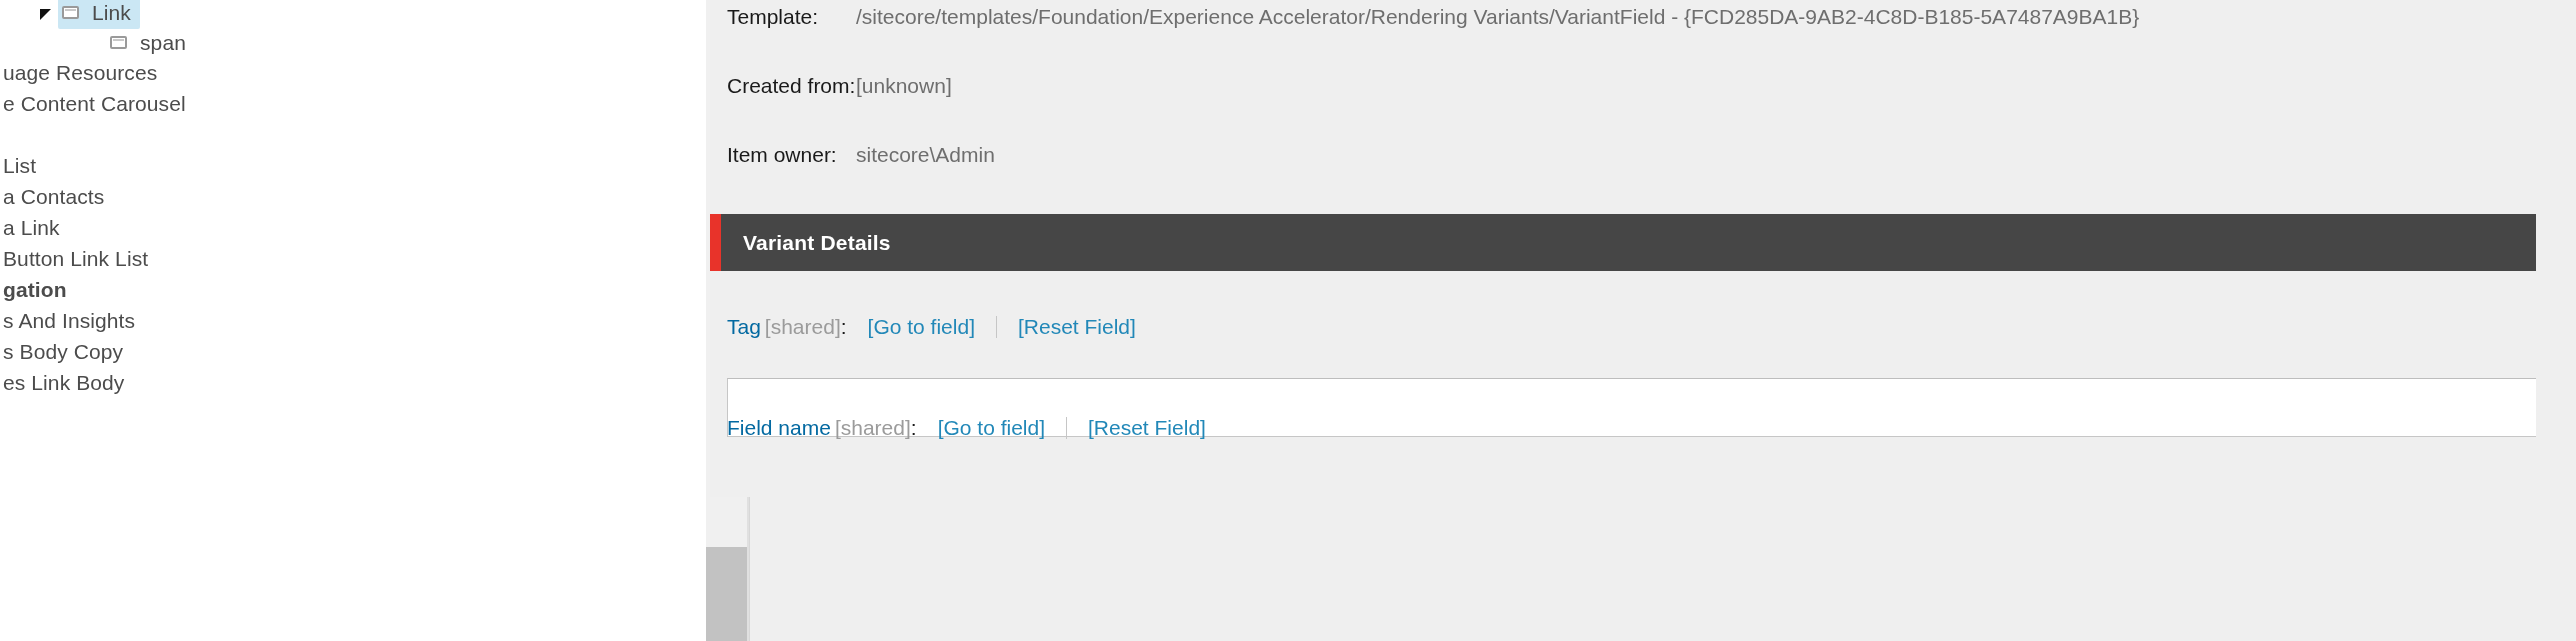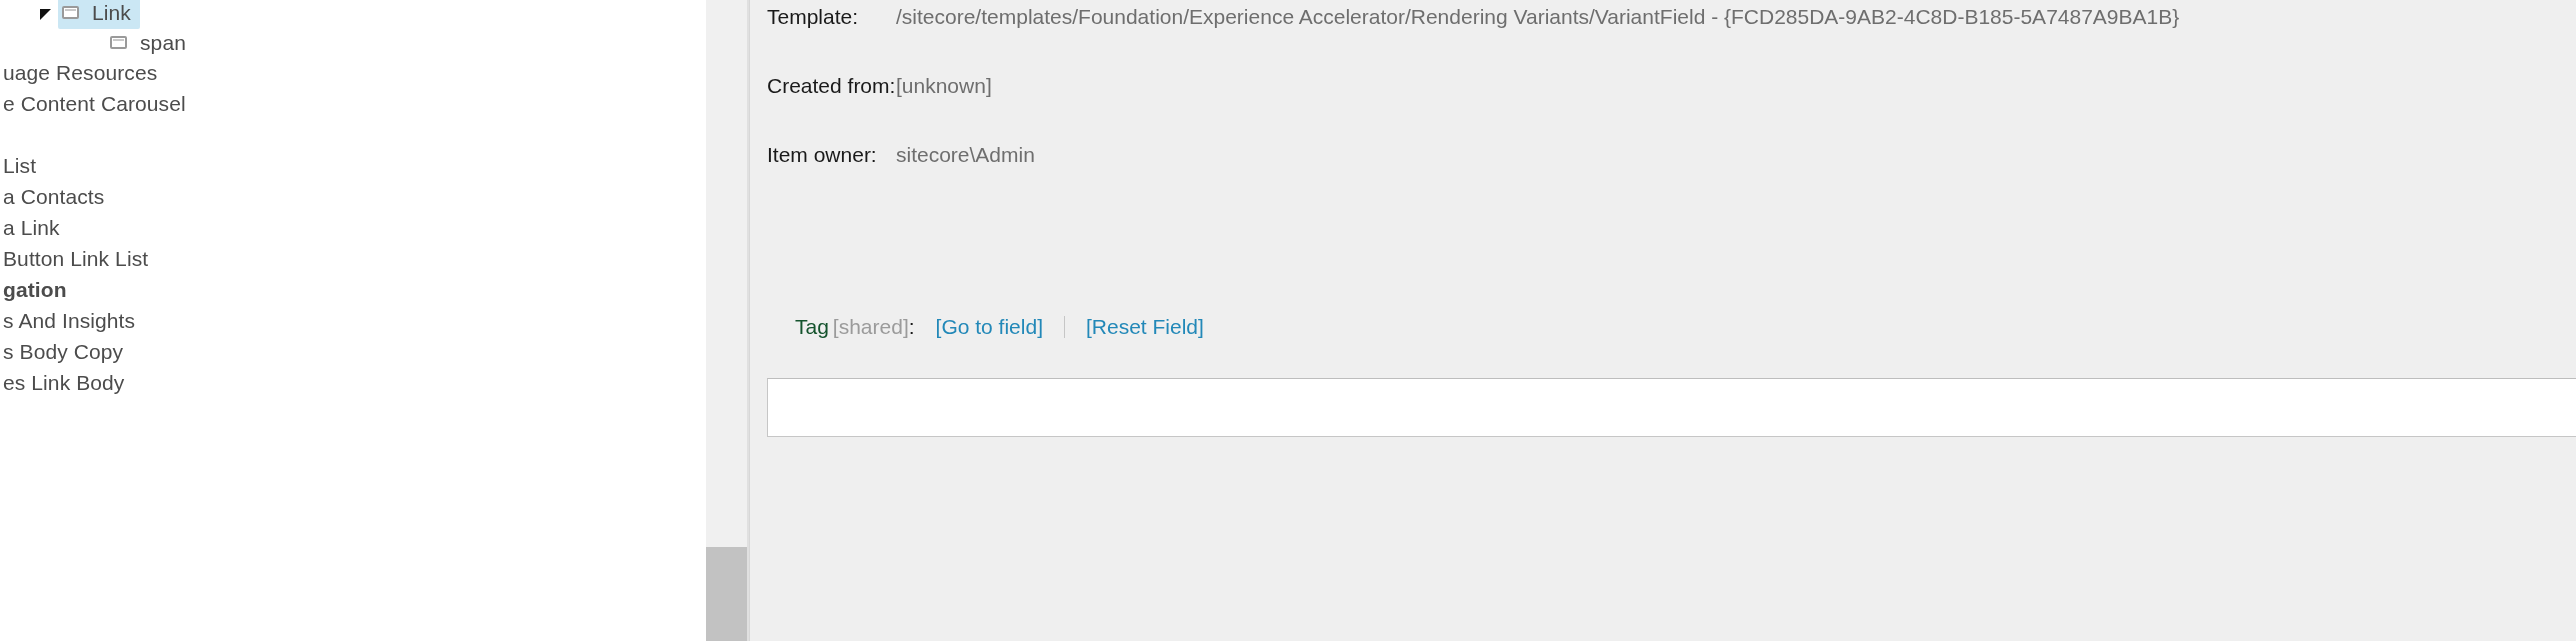--- a/index.html
+++ b/index.html
@@ -99,21 +99,21 @@
   #panel-divider2 {
     position: absolute;
     left: 749px; top: 0;
     width: 1px; height: 641px;
     background: #d7d7d7;
   }
 
   
   #details-panel {
     position: absolute;
-    left: 750px; top: 0;
+    left: 710px; top: 0;
     width: 1826px; height: 497px;
     background: #efefef;
     overflow: hidden;
   }
 
   .meta-row {
     position: absolute;
     left: 0;
     height: 26px;
     white-space: nowrap;
@@ -156,21 +156,21 @@
   }
 
   
   .field-label-row {
     position: absolute;
     left: 17px;
     height: 26px;
     white-space: nowrap;
     font-size: 21px;
   }
-  .fl-name { color: #14532d; margin-left: 28px; }
+  .fl-name { color: #0369a1; }
   .fl-shared { color: #9b9b9b; }
   .fl-colon { color: #1a1a1a; }
   .fl-link {
     color: #2288b8;
     text-decoration: none;
     cursor: pointer;
   }
   .fl-sep {
     display: inline-block;
     width: 1px; height: 22px;
@@ -234,23 +234,30 @@
     <div class="meta-row" id="meta-row-1" style="top: 74px;">
       <span class="meta-label">Created from:</span>
       <span class="meta-value">[unknown]</span>
     </div>
 
     <div class="meta-row" id="meta-row-2" style="top: 143px;">
       <span class="meta-label">Item owner:</span>
       <span class="meta-value">sitecore\Admin</span>
     </div>
 
+    <div id="section-header" style="background: rgb(70, 70, 70);">
+      <div id="section-accent" style="background: rgb(232, 51, 42);"></div>
+      <div id="section-title">Variant Details</div>
+    </div>
 
     <div class="field-label-row" id="field-label-0" style="top: 315px;">
       <span class="fl-name">Tag</span><span class="gap-b"></span><span class="fl-shared">[shared]</span><span class="fl-colon">:</span><span class="gap-a"></span><a class="fl-link" style="color: rgb(34, 136, 184);">[Go to field]</a><span class="fl-sep"></span><a class="fl-link" style="color: rgb(34, 136, 184);">[Reset Field]</a>
     </div>
     <input class="field-input" id="field-input-0" type="text" value="" style="top: 378px; height: 59px;">
 
+    <div class="field-label-row" id="field-label-1" style="top: 416px;">
+      <span class="fl-name">Field name</span><span class="gap-b"></span><span class="fl-shared">[shared]</span><span class="fl-colon">:</span><span class="gap-a"></span><a class="fl-link" style="color: rgb(34, 136, 184);">[Go to field]</a><span class="fl-sep"></span><a class="fl-link" style="color: rgb(34, 136, 184);">[Reset Field]</a>
+    </div>
     <input class="field-input" id="field-input-1" type="text" value="Link" style="top: 549px; height: 56px;">
 
   </div>
 </div>
 
 
 </body></html>

